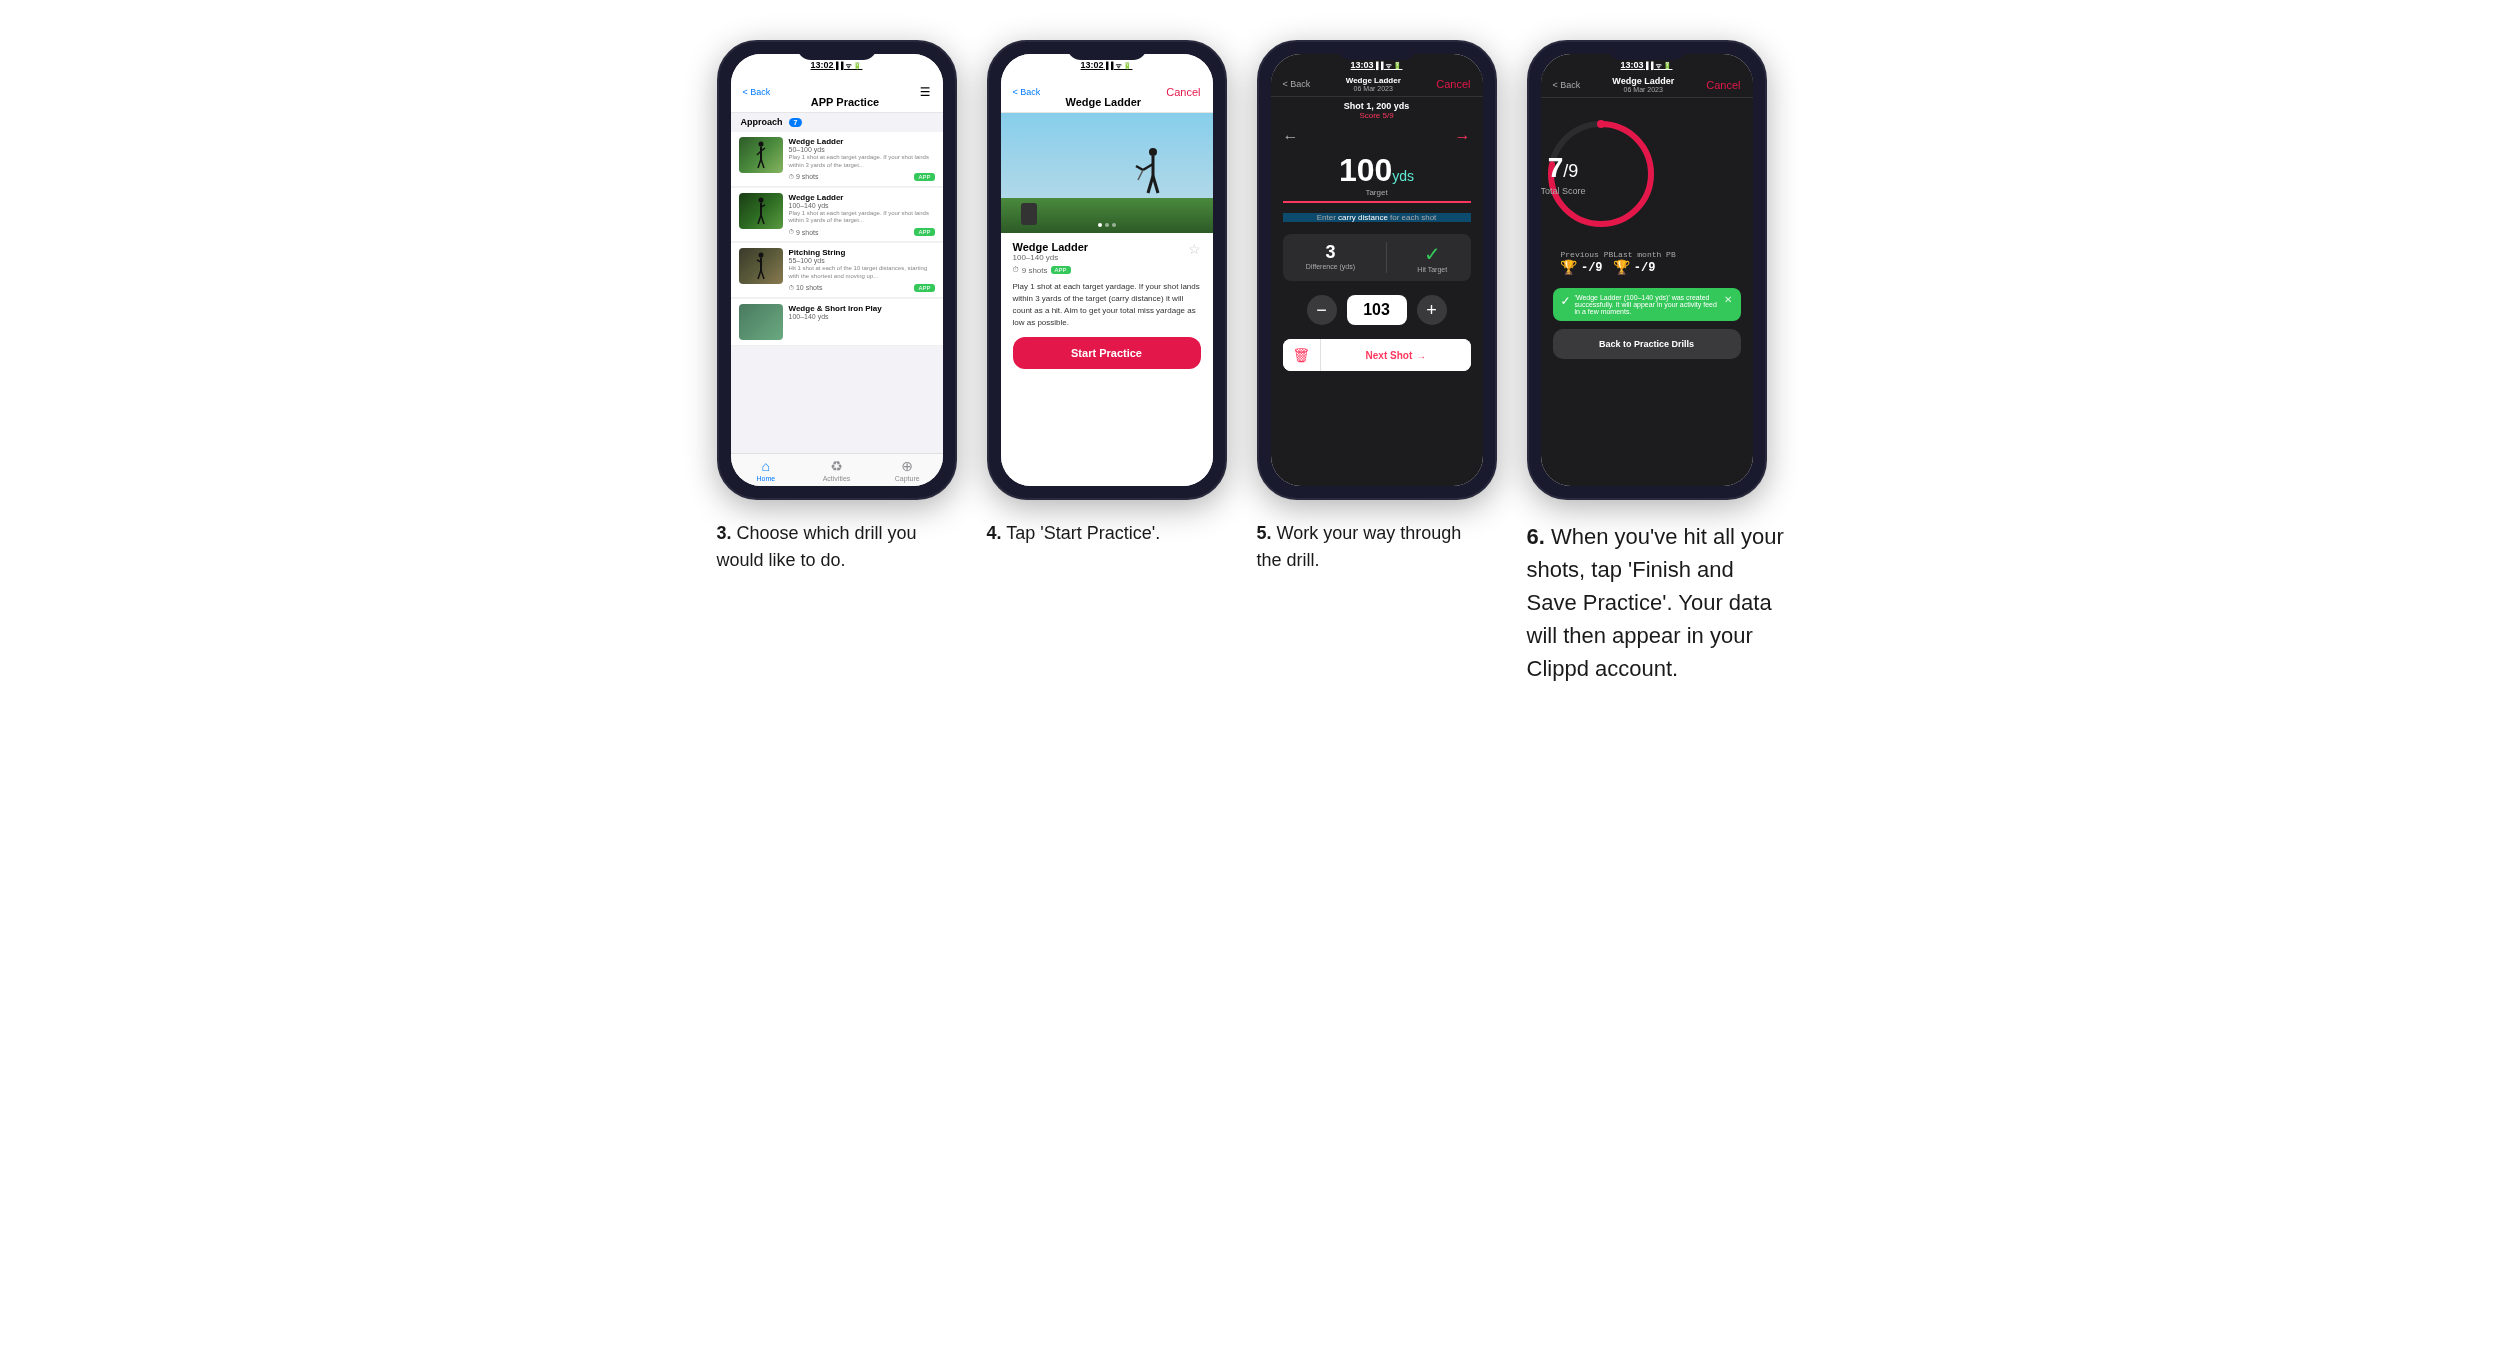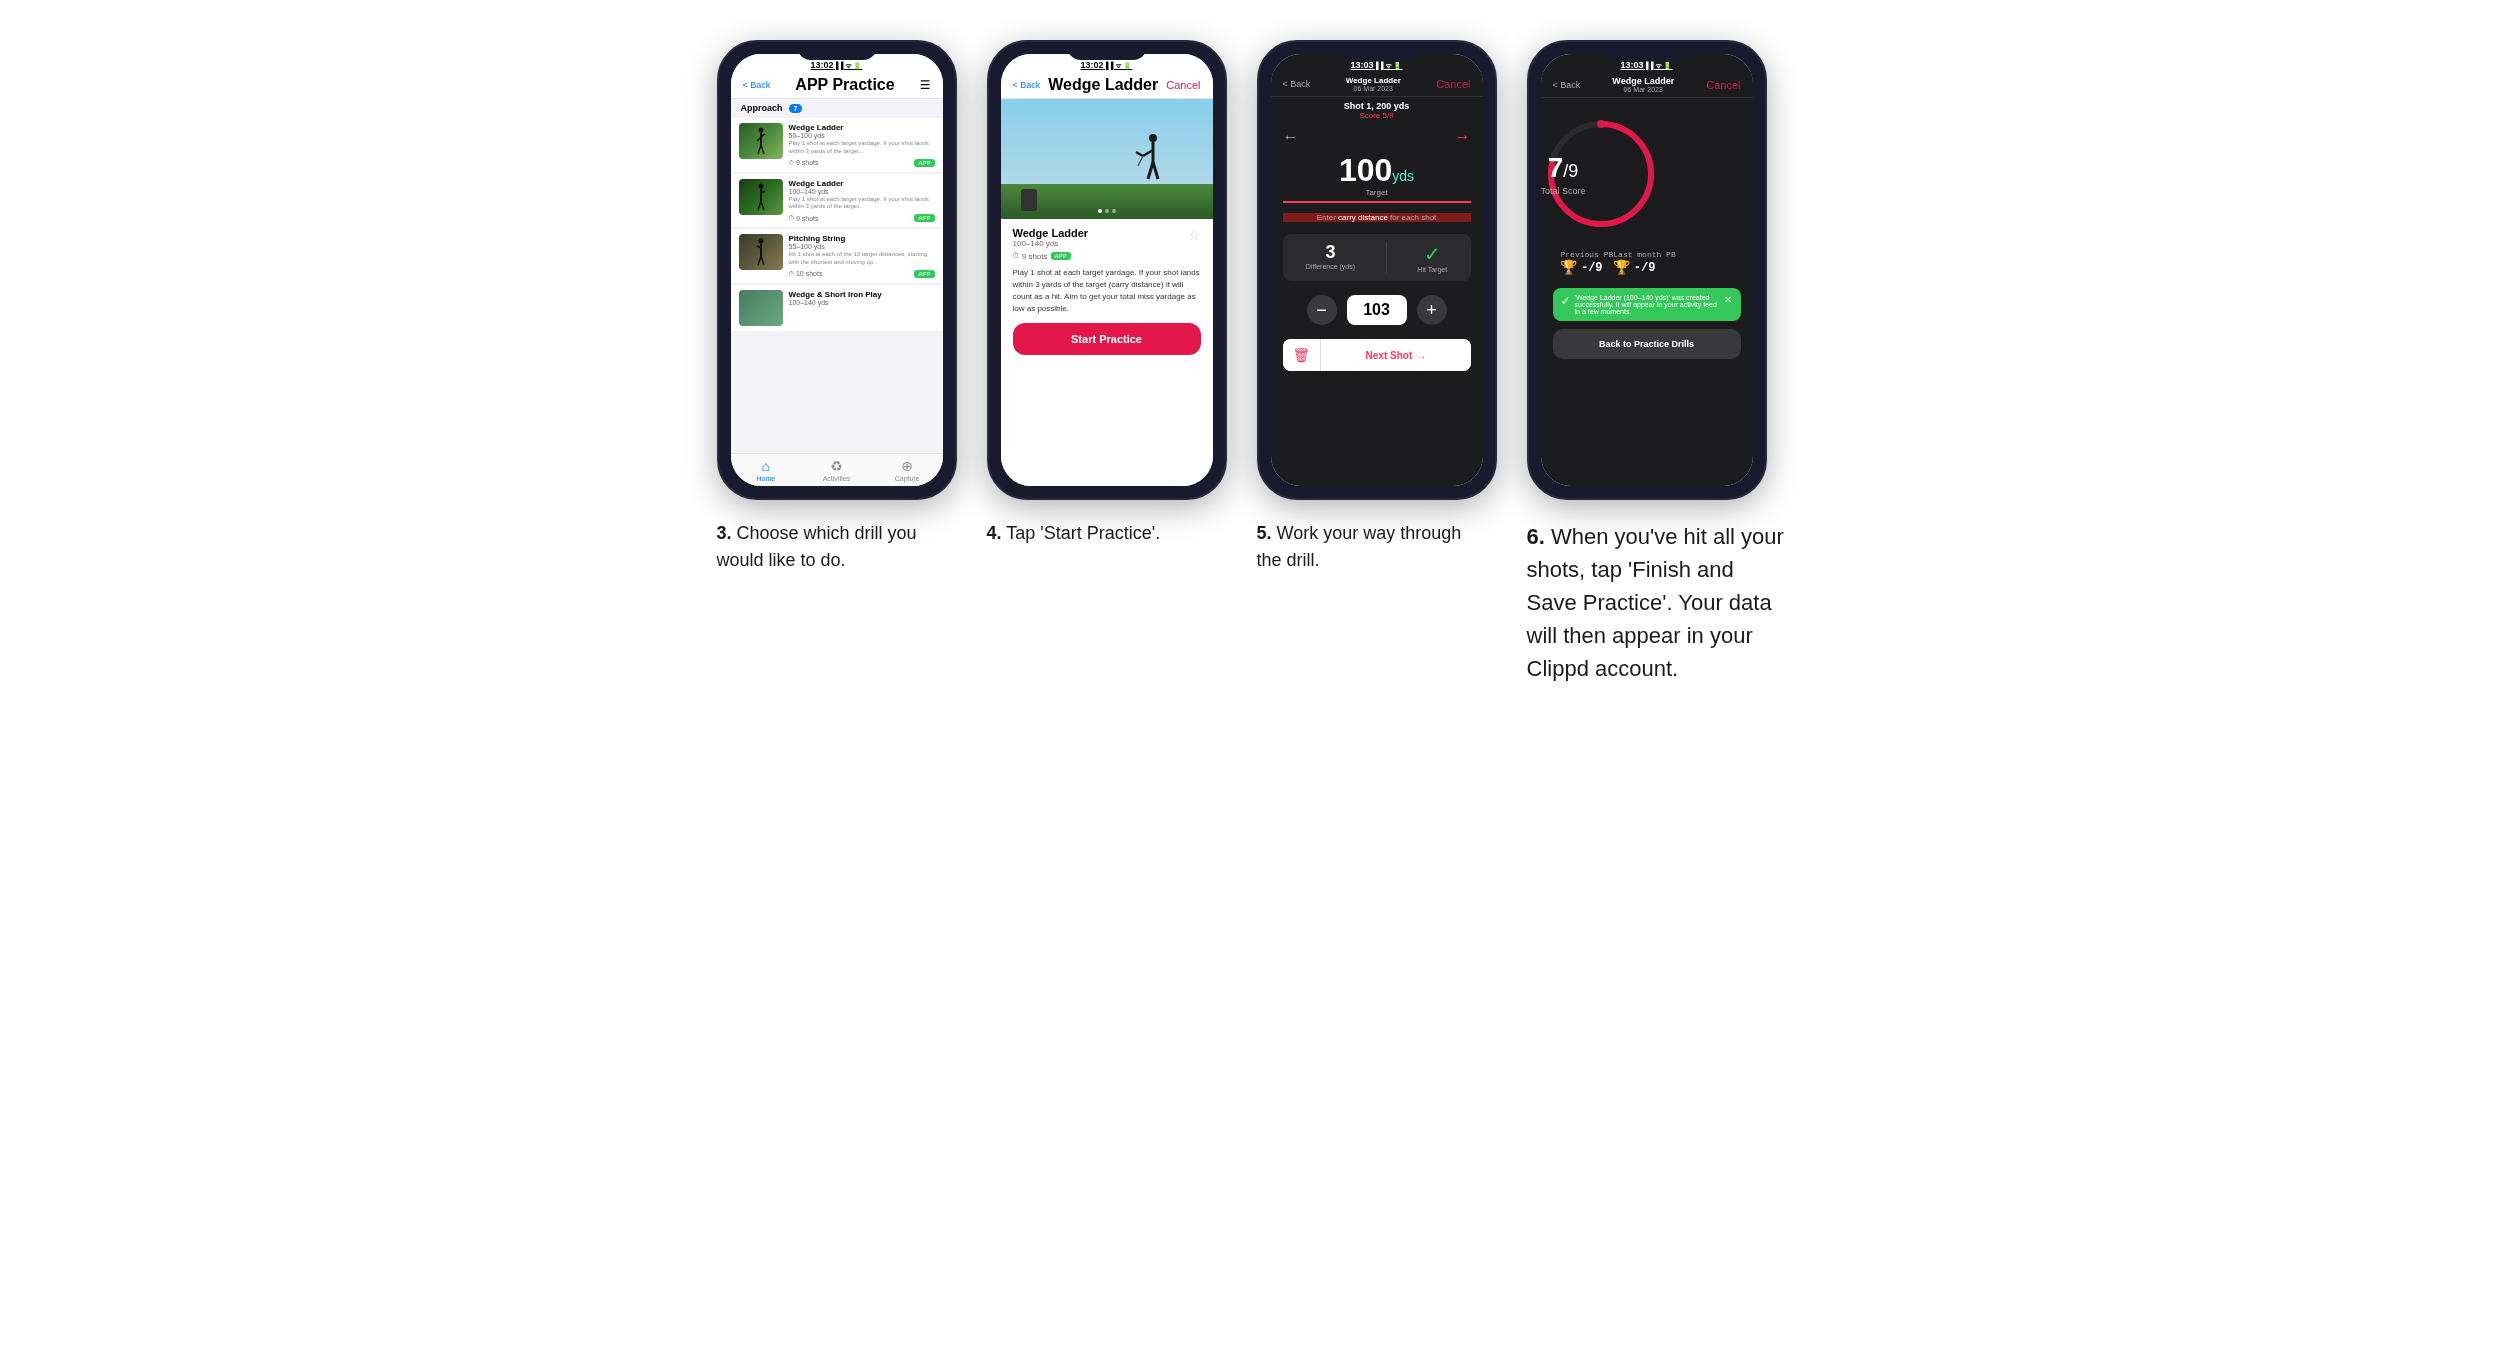--- a/index.html
+++ b/index.html
@@ -80,21 +80,21 @@
       align-items: center;
       padding: 4px 12px;
       border-bottom: 1px solid #e5e5e5;
       background: #fff;
     }
     .nav-bar.dark {
       background: #1c1c1e;
       border-bottom: 1px solid #333;
     }
     .nav-back { color: #007aff; font-size: 9px; display: flex; align-items: center; gap: 2px; }
-    .nav-title { font-size: 16px; font-weight: 600; text-align: left; }
+    .nav-title { font-size: 11px; font-weight: 600; text-align: left; margin-top: 20px; }
     .nav-cancel { color: #e3174a; font-size: 11px; }
     .nav-menu { font-size: 12px; }
 
     
     .practice-screen { flex: 1; overflow: hidden; background: #f2f2f7; }
     .section-header {
       padding: 4px 10px;
       font-size: 9px;
       font-weight: 700;
       background: #f2f2f7;
@@ -573,21 +573,21 @@
             <span class="arrow-btn">←</span>
             <span class="arrow-btn active">→</span>
           </div>
           <div style="background:#1c1c1e; padding: 6px 0 0;">
             <div class="target-value">
               <span>100</span><span class="target-unit">yds</span>
             </div>
             <div class="target-desc">Target</div>
           </div>
           <div style="height:2px; background:#ff375f; margin: 4px 12px;"></div>
-          <div class="instruction" style="background:#7f1d1d; color:#aaa;">
+          <div class="instruction" style="background:#0c4a6e; color:#aaa;">
             Enter <em style="color:white;">carry distance</em> for each shot
           </div>
           <div class="result-row" style="background:#2c2c2e; margin: 6px 12px; border-radius:8px; padding:8px;">
             <div class="result-item">
               <div class="result-value" style="color:white;">3</div>
               <div class="result-label">Difference (yds)</div>
             </div>
             <div style="width:1px; background:#444;"></div>
             <div class="result-item">
               <div style="font-size:20px; color:#34c759;">✓</div>

